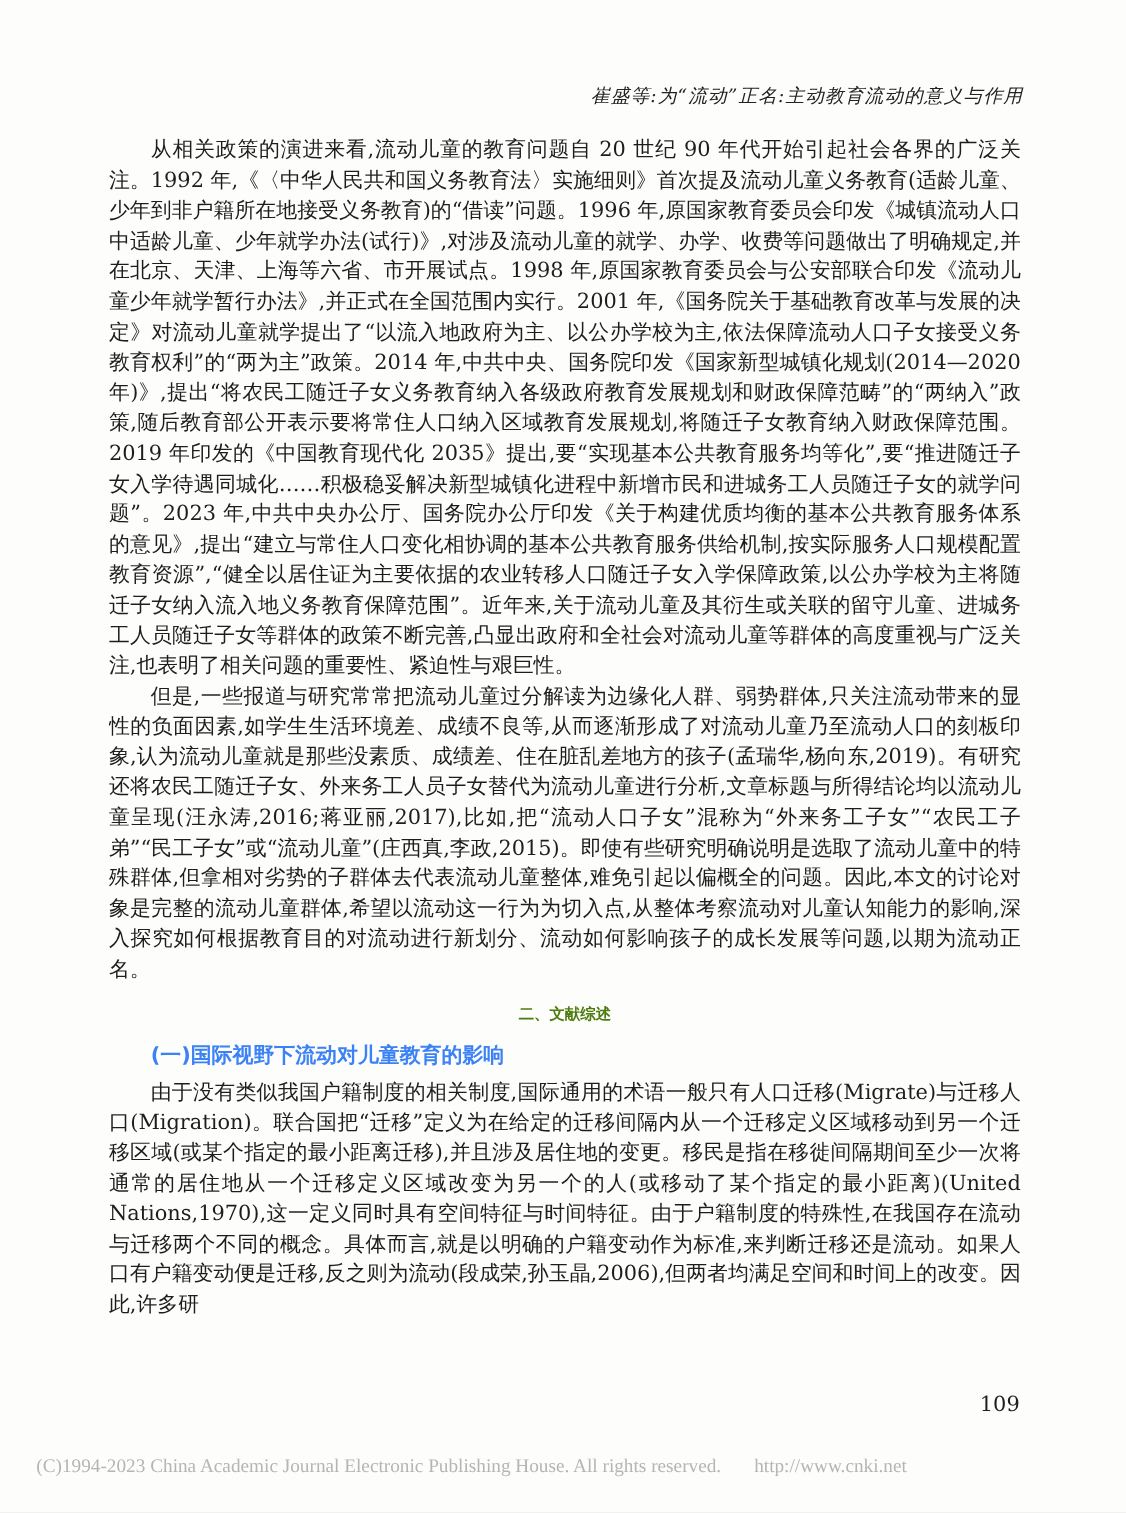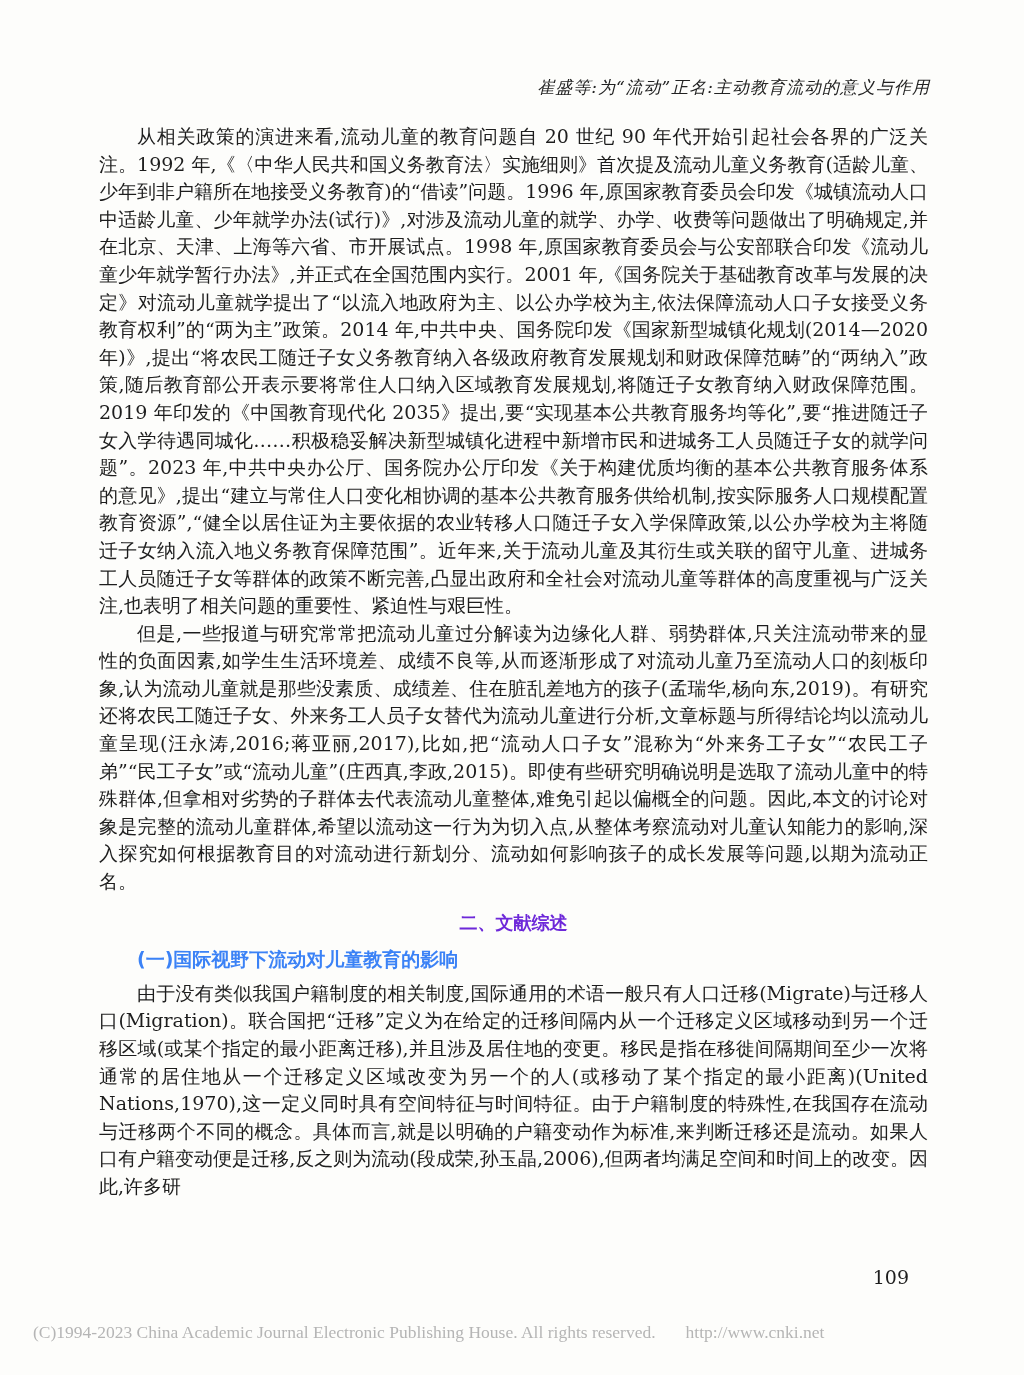--- a/index.html
+++ b/index.html
@@ -30,36 +30,36 @@
     line-height:27.6px;
     text-align:justify;
     overflow:hidden;
   }
   .content p { text-indent:2em; }
   .content p.no-indent { text-indent:0; }
   .section-heading {
     text-align:center;
     font-family:"DejaVu Sans","Liberation Sans",sans-serif;
     font-weight:bold;
-    font-size:18px;
-    color:#6d28d9;
+    font-size:14px;
+    color:#4d7c0f;
     margin:13px 0 10px 0;
   }
   .subsection-heading {
     font-family:"DejaVu Sans","Liberation Sans",sans-serif;
     font-weight:bold;
     font-size:19px;
     color:#3b82f6;
     text-indent:2em;
     margin:0 0 6px 0;
     text-align:left;
   }
   .page-number {
     position:absolute;
-    top:1266px; right:115px;
+    top:1266px; right:97px;
     font-size:19px;
     color:#1d1d1d;
   }
   .footer {
     position:absolute;
     left:33px; top:1322px;
     width:960px;
     font-size:17.5px;
     color:#b5b5b5;
     font-family:Liberation Serif, serif;

